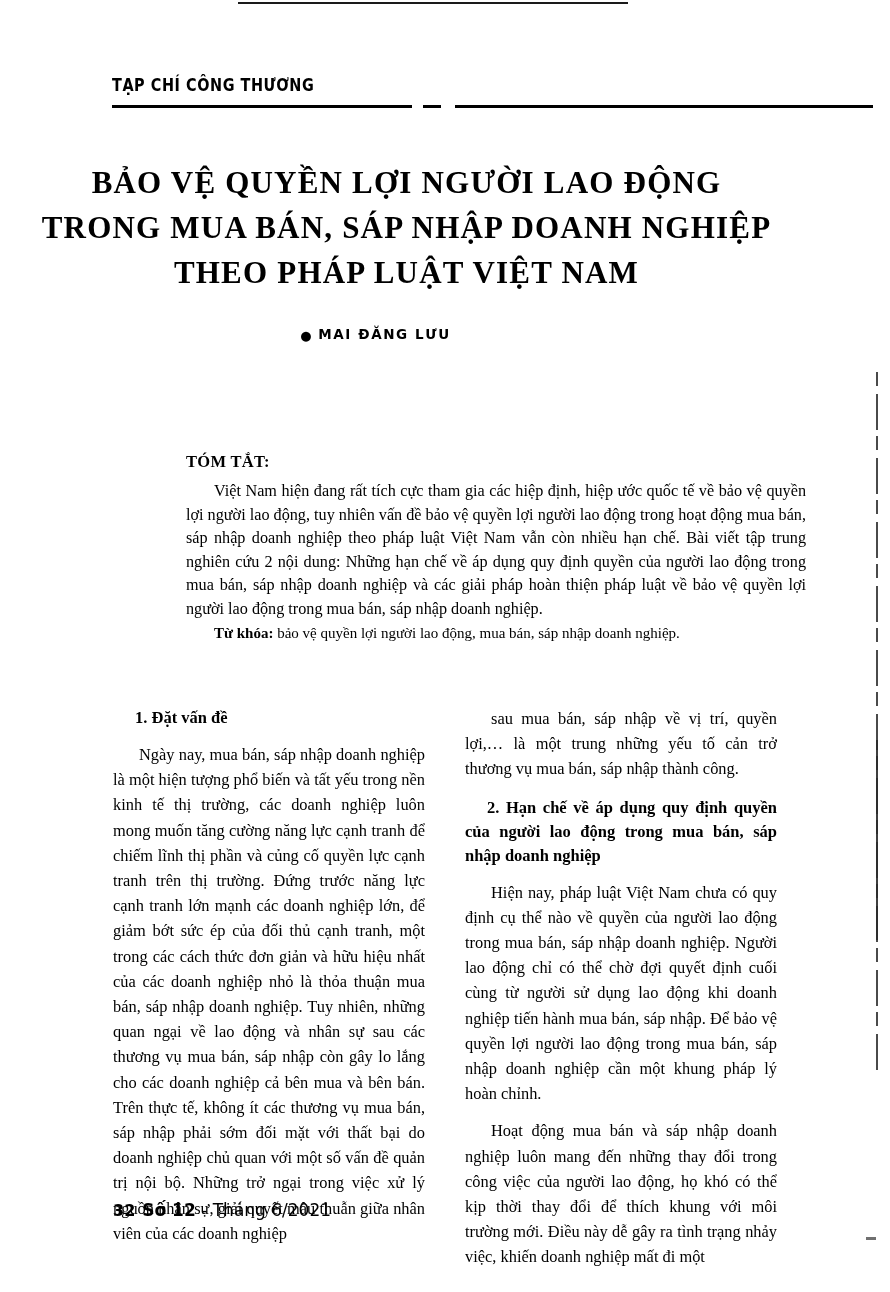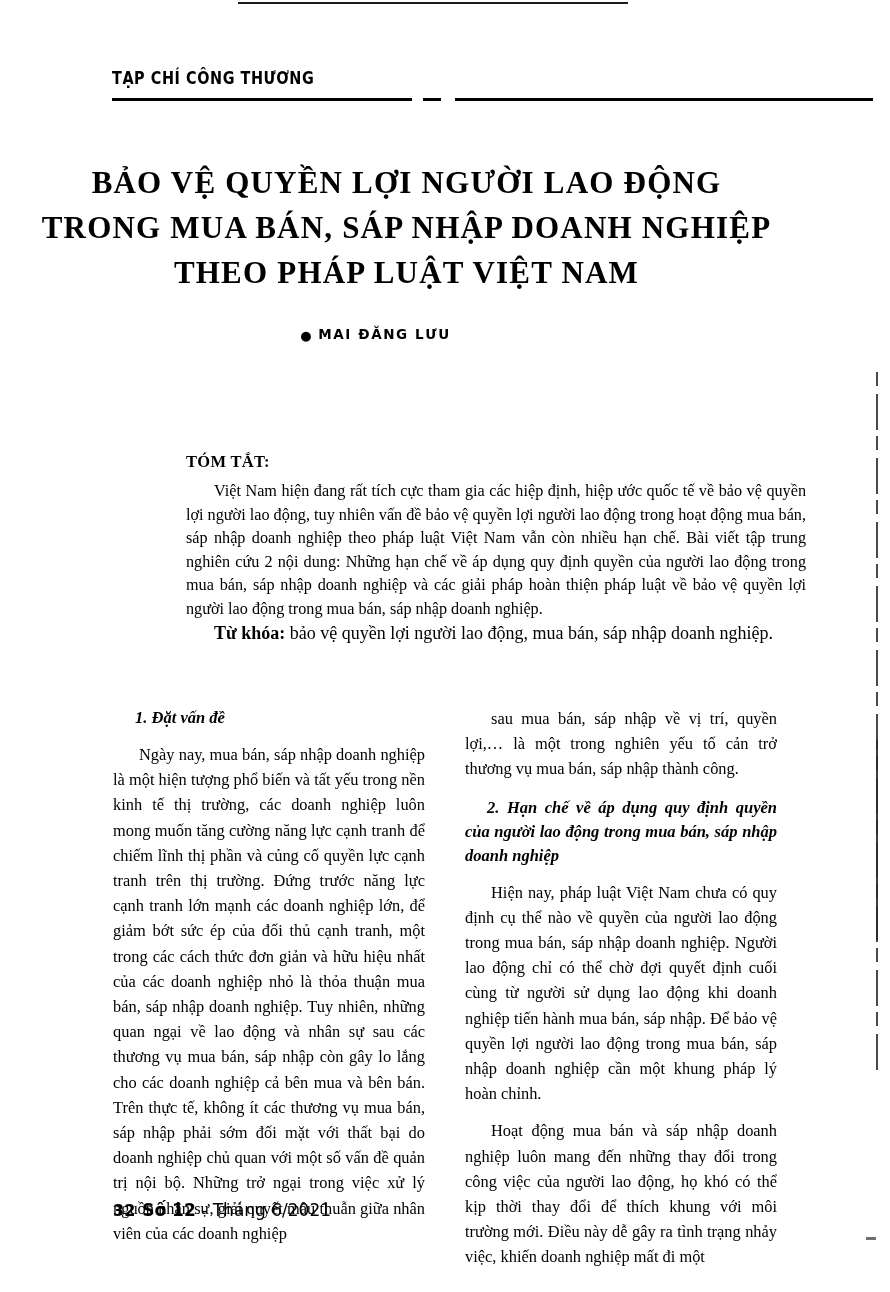--- a/index.html
+++ b/index.html
@@ -50,21 +50,21 @@
     position: absolute;
     right: 14px; bottom: 52px;
     width: 10px; height: 3px;
     background: #333;
     opacity: .7;
   }
 
   
   .masthead {
     position: absolute;
-    left: 0; top: 67px;
+    left: 0; top: 74px;
     width: 759px;
     height: 40px;
   }
   .masthead-title {
     position: absolute;
     left: 112px; top: 0px;
     font-family: "DejaVu Sans", sans-serif;
     font-weight: 700;
     font-size: 15.5px;
     letter-spacing: 0.6px;
@@ -137,21 +137,21 @@
     letter-spacing: .3px;
     margin-bottom: 8px;
   }
   .abstract-body {
     font-size: 16.2px;
     line-height: 23.5px;
     text-align: justify;
     text-indent: 28px;
   }
   .keywords {
-    font-size: 18px;
+    font-size: 15px;
     line-height: 23.5px;
     text-align: left;
     text-indent: 28px;
     margin-top: 1px;
   }
   .keywords b { font-weight: 700; }
 
   
   .columns {
     position: absolute;
@@ -162,21 +162,20 @@
   }
   .col { width: 312px; }
 
   .sec-heading {
     font-family: "Liberation Serif", serif;
     font-weight: 700;
     font-size: 16.5px;
     line-height: 24px;
     margin: 0 0 12px 0;
     text-align: justify;
-    font-style: italic;
   }
   .sec-heading.indent { text-indent: 22px; }
   p.body {
     margin: 0 0 0 0;
     font-size: 16.4px;
     line-height: 25.2px;
     text-align: justify;
     text-indent: 26px;
     -webkit-hyphens: none;
     hyphens: none;
@@ -233,21 +232,21 @@
   </div>
 
   <div class="columns">
 
     <div class="col">
       <h2 class="sec-heading indent">1. Đặt vấn đề</h2>
       <p class="body">Ngày nay, mua bán, sáp nhập doanh nghiệp là một hiện tượng phổ biến và tất yếu trong nền kinh tế thị trường, các doanh nghiệp luôn mong muốn tăng cường năng lực cạnh tranh để chiếm lĩnh thị phần và củng cố quyền lực cạnh tranh trên thị trường. Đứng trước năng lực cạnh tranh lớn mạnh các doanh nghiệp lớn, để giảm bớt sức ép của đối thủ cạnh tranh, một trong các cách thức đơn giản và hữu hiệu nhất của các doanh nghiệp nhỏ là thỏa thuận mua bán, sáp nhập doanh nghiệp. Tuy nhiên, những quan ngại về lao động và nhân sự sau các thương vụ mua bán, sáp nhập còn gây lo lắng cho các doanh nghiệp cả bên mua và bên bán. Trên thực tế, không ít các thương vụ mua bán, sáp nhập phải sớm đối mặt với thất bại do doanh nghiệp chủ quan với một số vấn đề quản trị nội bộ. Những trở ngại trong việc xử lý nguồn nhân sự, giải quyết mâu thuẫn giữa nhân viên của các doanh nghiệp</p>
     </div>
 
     <div class="col">
-      <p class="body tight">sau mua bán, sáp nhập về vị trí, quyền lợi,… là một trong nghiên yếu tố cản trở thương vụ mua bán, sáp nhập thành công.</p>
+      <p class="body tight">sau mua bán, sáp nhập về vị trí, quyền lợi,… là một trung những yếu tố cản trở thương vụ mua bán, sáp nhập thành công.</p>
       <h2 class="sec-heading indent" style="margin-top:14px;">2. Hạn chế về áp dụng quy định quyền của người lao động trong mua bán, sáp nhập doanh nghiệp</h2>
       <p class="body tight">Hiện nay, pháp luật Việt Nam chưa có quy định cụ thể nào về quyền của người lao động trong mua bán, sáp nhập doanh nghiệp. Người lao động chỉ có thể chờ đợi quyết định cuối cùng từ người sử dụng lao động khi doanh nghiệp tiến hành mua bán, sáp nhập. Để bảo vệ quyền lợi người lao động trong mua bán, sáp nhập doanh nghiệp cần một khung pháp lý hoàn chỉnh.</p>
       <p class="body">Hoạt động mua bán và sáp nhập doanh nghiệp luôn mang đến những thay đổi trong công việc của người lao động, họ khó có thể kịp thời thay đổi để thích khung với môi trường mới. Điều này dễ gây ra tình trạng nhảy việc, khiến doanh nghiệp mất đi một</p>
     </div>
 
   </div>
 
   <div class="footer">
     <span class="pg">32</span><span class="issue">Số 12</span>
     <span class="month">-</span>

